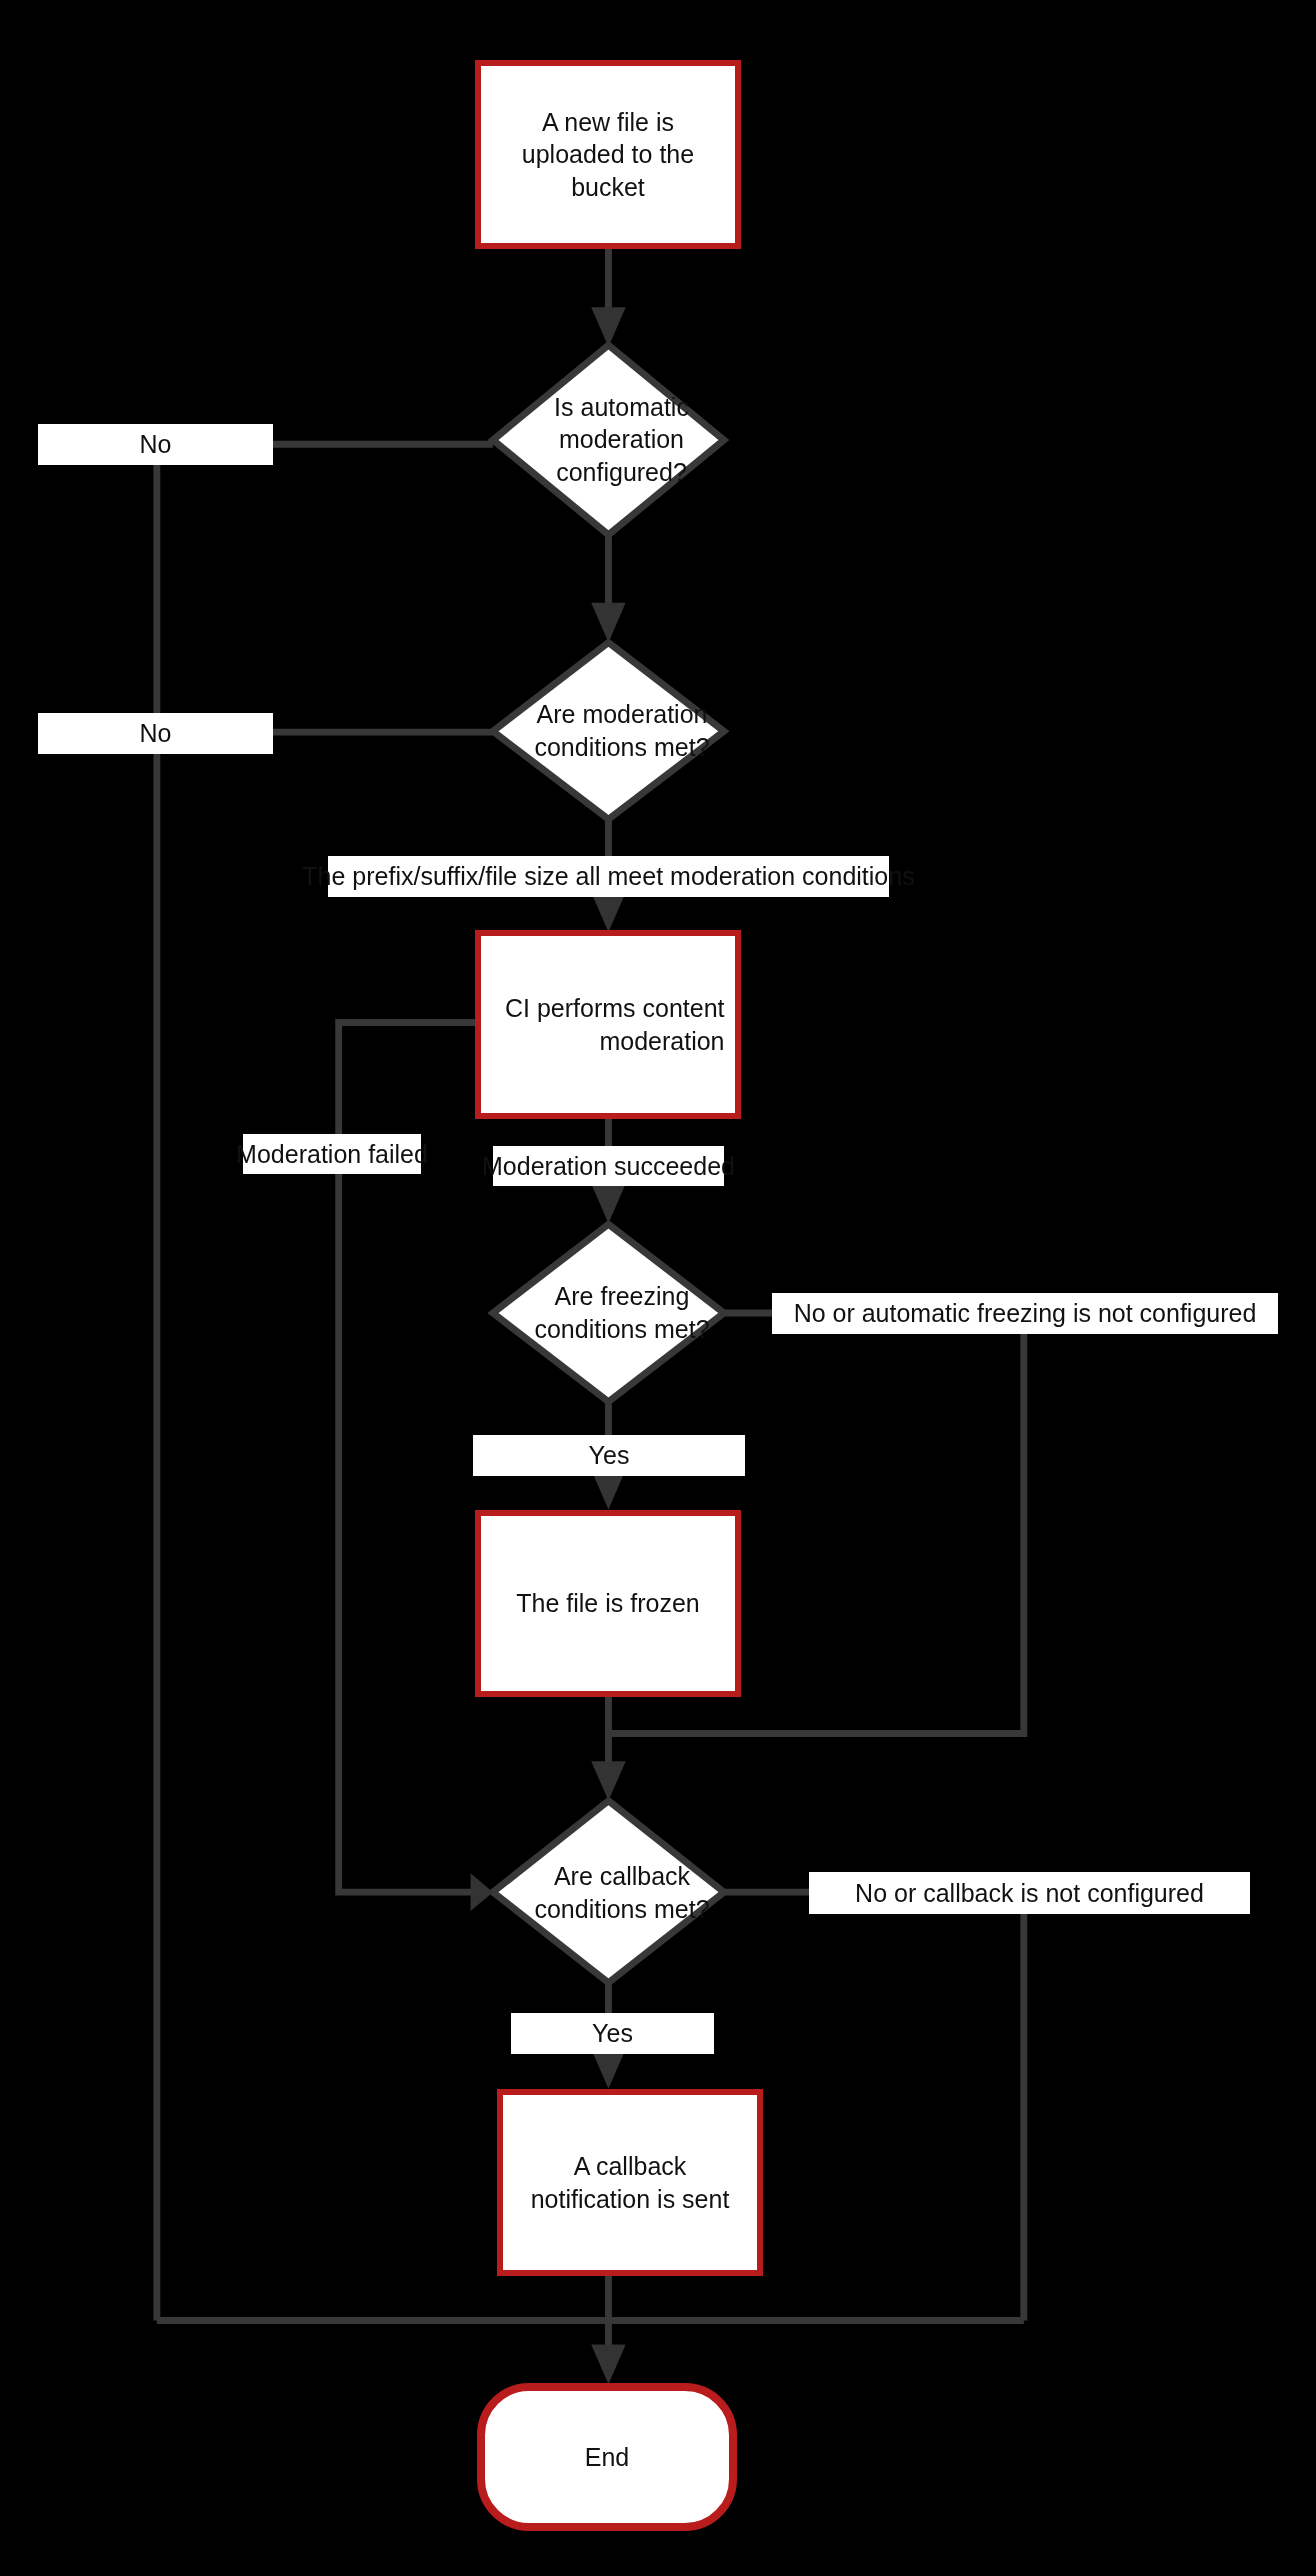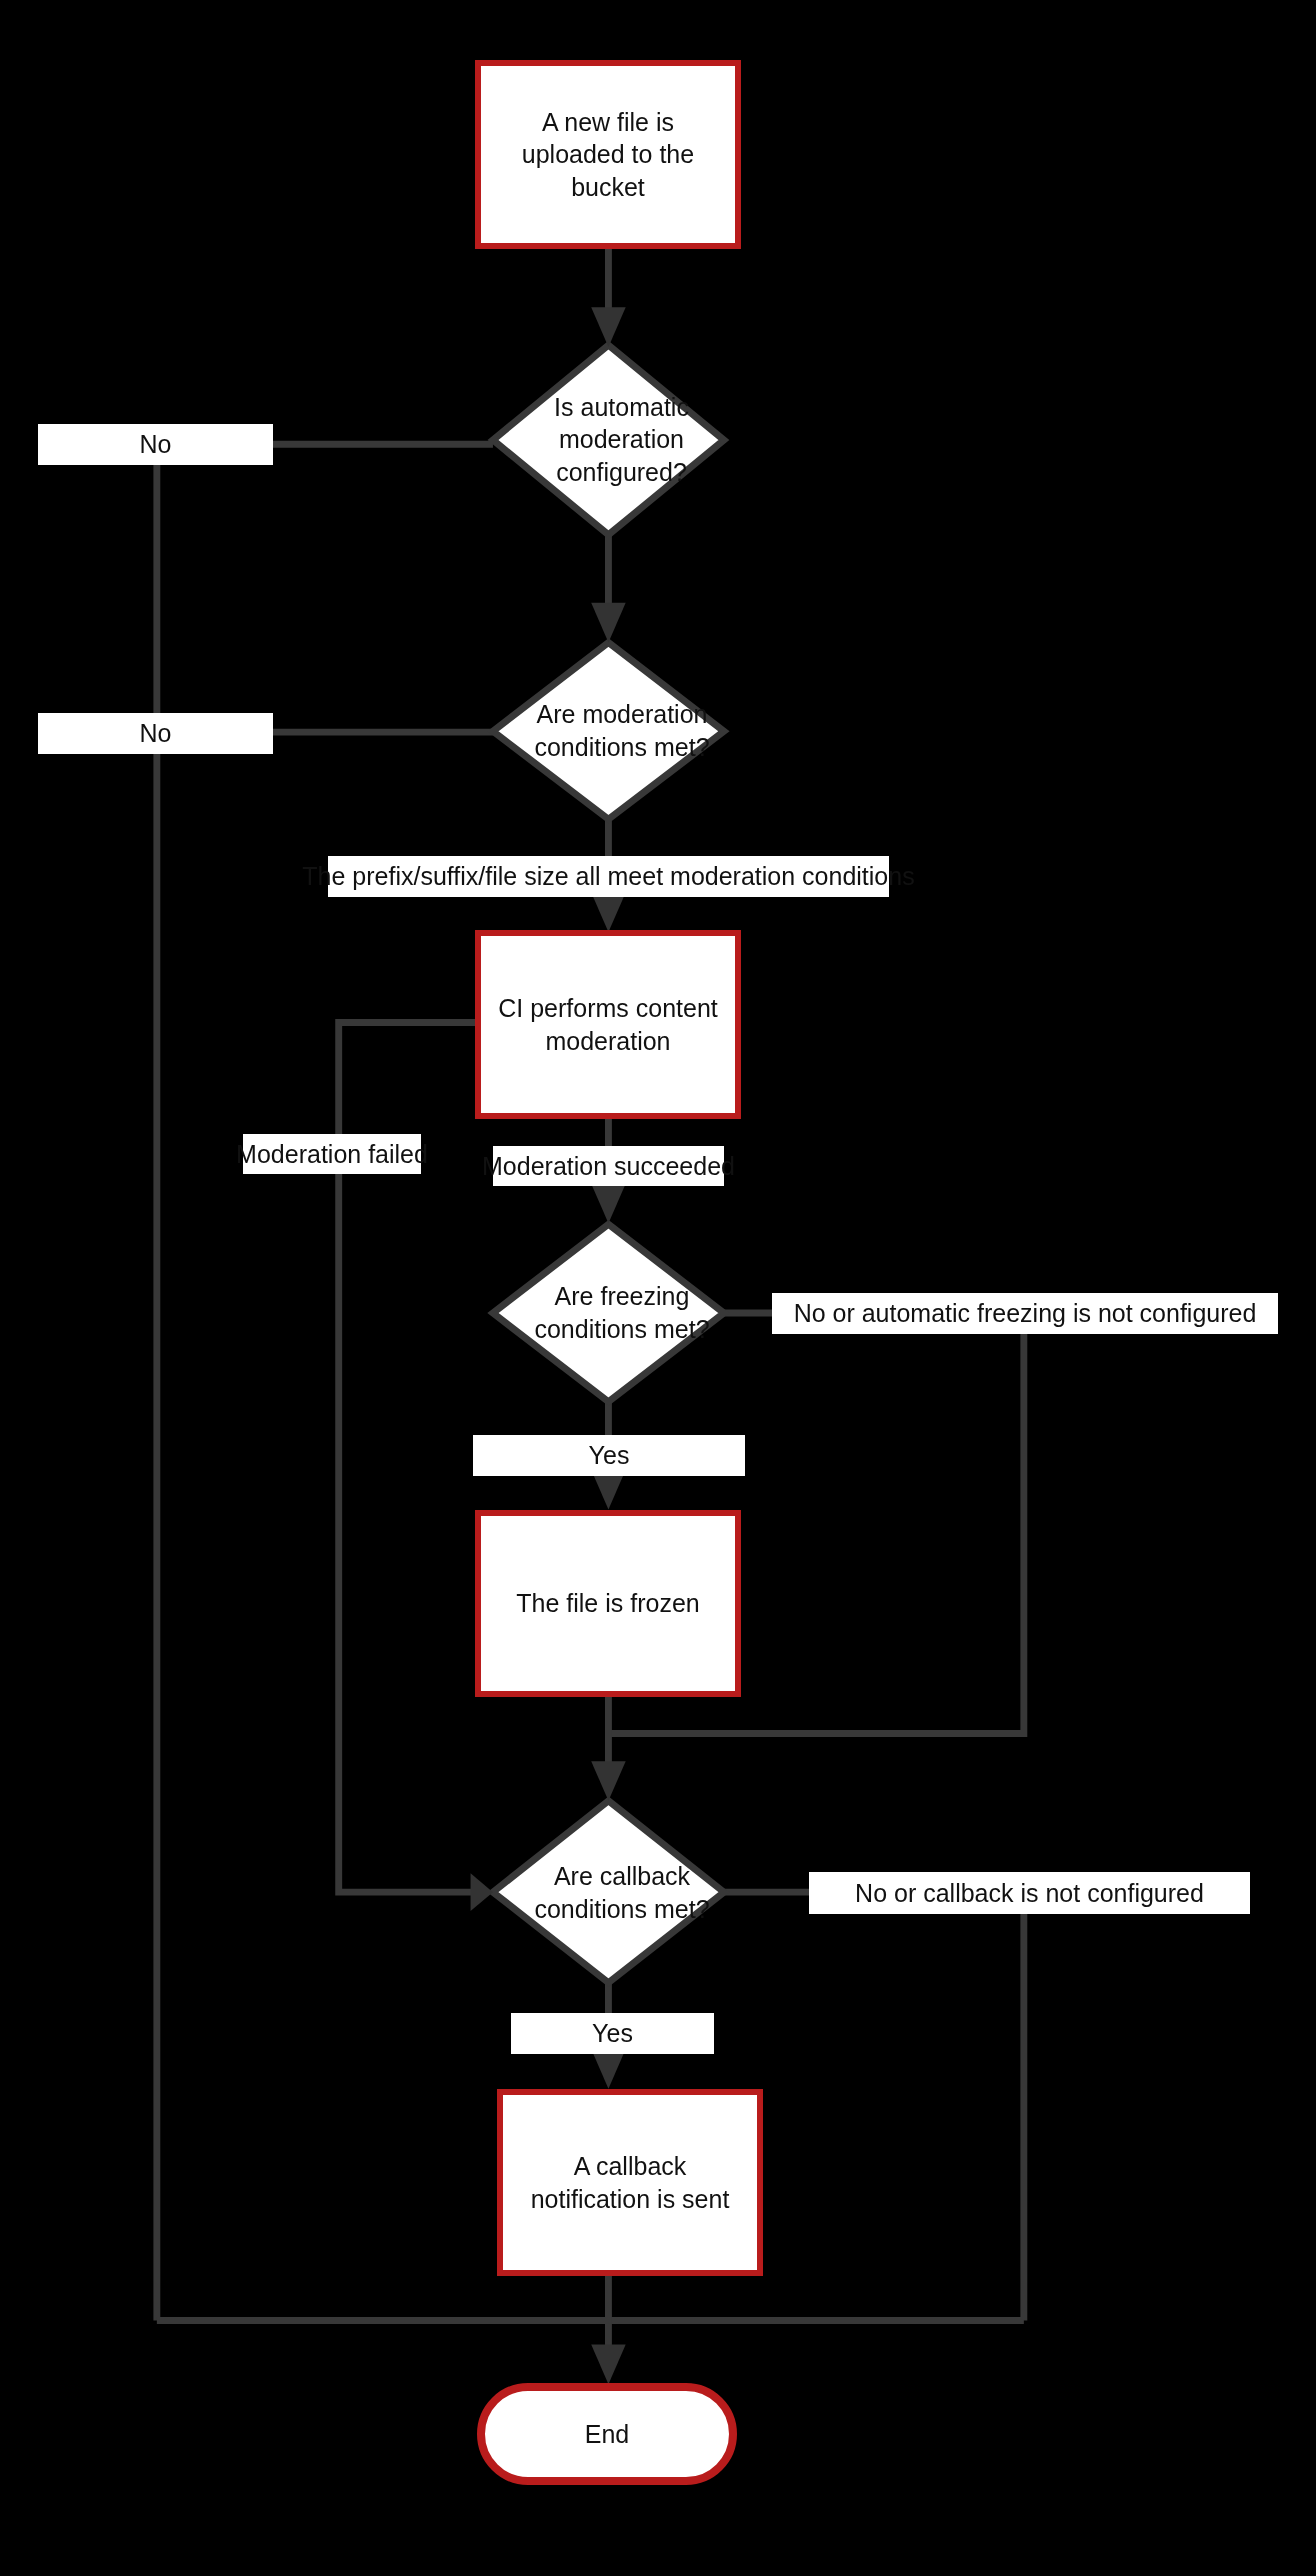--- a/index.html
+++ b/index.html
@@ -99,32 +99,32 @@
     <polygon points="686,2377 726,2377 706,2423"></polygon>
     <polygon points="686,2720 726,2720 706,2766"></polygon>
   </g>
 </svg>
 
 <div class="node" style="left:475px; top:60px; width:266px; height:189px;">
   <span class="node-label" style="max-width:203px;">A new file is uploaded to the bucket</span>
 </div>
 
 <div class="node" style="left:475px; top:930px; width:266px; height:189px;">
-  <span class="node-label" style="max-width:233px;">CI performs content moderation</span>
+  <span class="node-label" style="max-width:233px;text-align:right;">CI performs content moderation</span>
 </div>
 
 <div class="node" style="left:475px; top:1510px; width:266px; height:187px;">
   <span class="node-label" style="max-width:241px;">The file is frozen</span>
 </div>
 
 <div class="node" style="left:497px; top:2089px; width:266px; height:187px;">
   <span class="node-label" style="max-width:216px;">A callback notification is sent</span>
 </div>
 
-<div class="node terminator" style="left:477px; top:2383px; width:260px; height:102px;align-items:center;">
+<div class="node terminator" style="left:477px; top:2383px; width:260px; height:148px;align-items:center;">
   <span class="node-label">End</span>
 </div>
 
 <div class="diamond-text" style="left:505px; top:362px; width:207px; height:155px;">
   <span style="max-width:181px;">Is automatic moderation configured?</span>
 </div>
 
 <div class="diamond-text" style="left:497px; top:653px; width:224px; height:155px;">
   <span style="max-width:198px;">Are moderation conditions met?</span>
 </div>

